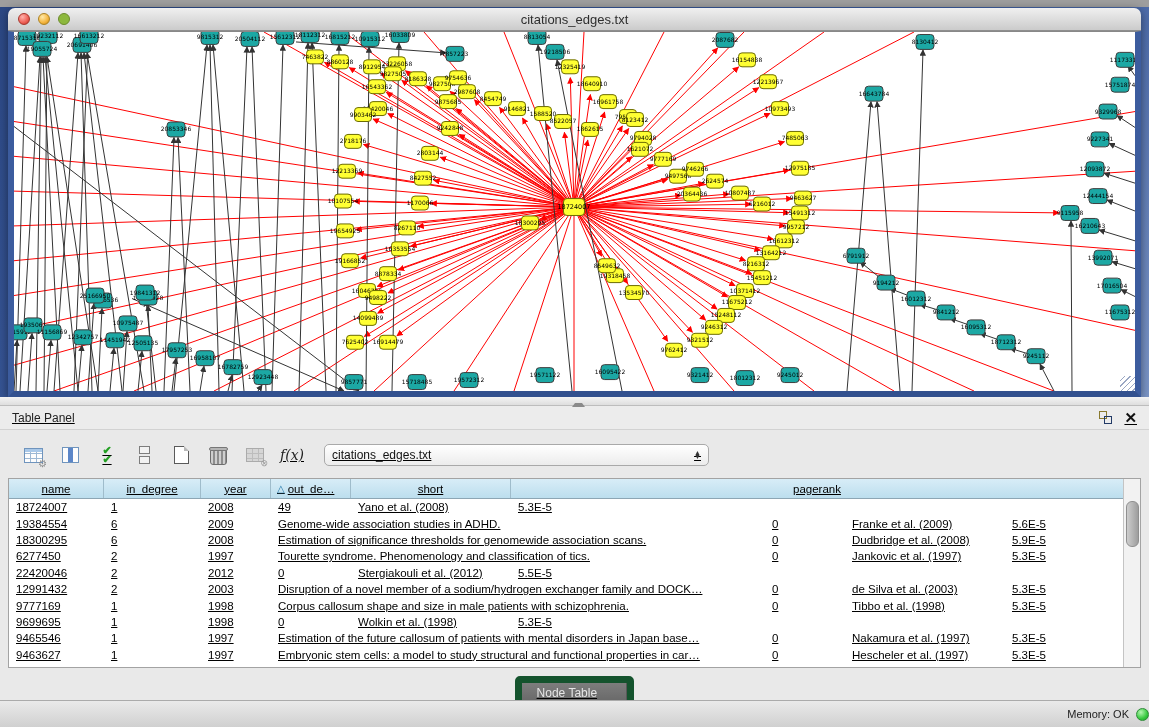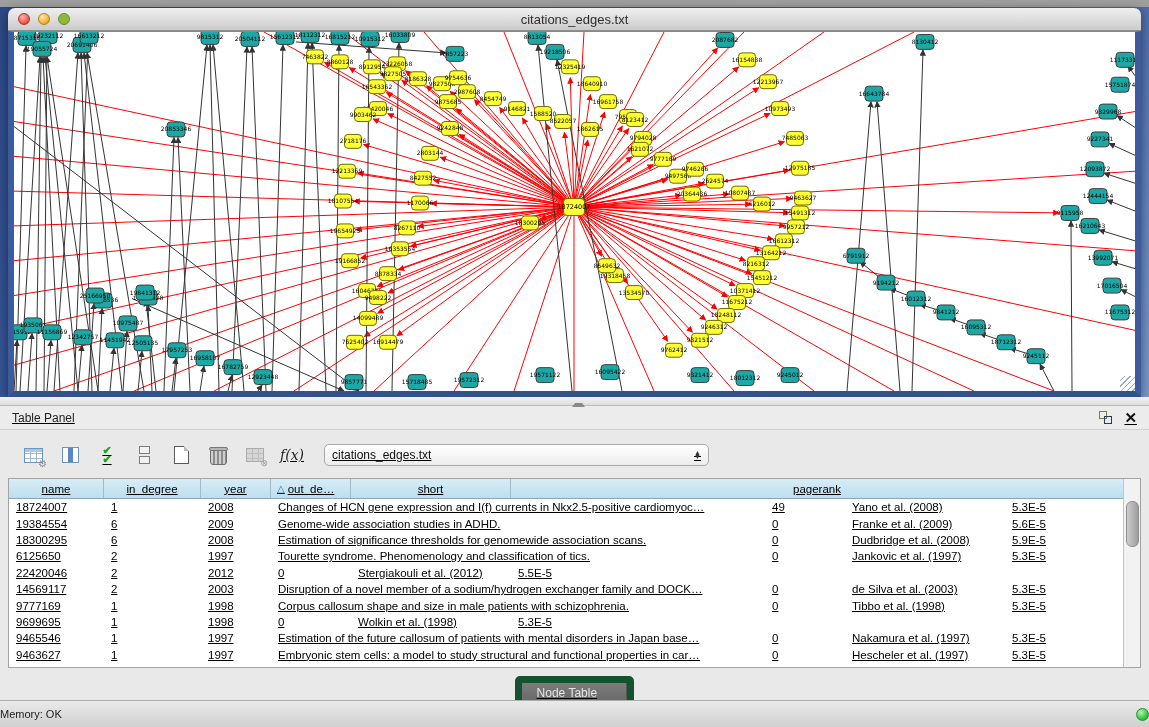--- a/index.html
+++ b/index.html
@@ -91,21 +91,21 @@
 
   .tabs-row{display:flex;justify-content:center;margin-top:7px;}
   .tabs{display:flex;border:7px solid #14532d;border-radius:5px;overflow:hidden;background:#84cc16;
         box-shadow:0 1px 0 rgba(255,255,255,.7);flex-direction:column;}
   .tab{font-size:12px;color:#111;padding:3px 15px 4px 15px;border-right:1px solid #c6c6c6;}
   .tab:last-child{border-right:none;}
   .tab.selected{background:linear-gradient(#7d7d7d,#666666);color:#e6e6e6;border-right-color:#585858;}
 
   .status-bar{position:absolute;left:0;bottom:0;width:1149px;height:27px;box-sizing:border-box;
               background:linear-gradient(#eaeaea,#d0d0d0);border-top:1px solid #ababab;
-              display:flex;align-items:center;justify-content:space-between;gap:7px;}
+              display:flex;align-items:center;justify-content:flex-end;gap:7px;}
   .memory-label{font-size:11px;color:#222;}
   .memory-dot{width:13px;height:13px;border-radius:50%;box-sizing:border-box;
               background:radial-gradient(circle at 35% 30%,#b4f5b0,#37c93f 60%,#1d9a2a);border:1px solid #2c8c36;}
 </style>
 </head>
 <body>
 
 <div class="top-strip"></div>
 <div class="desktop"></div>
 
@@ -900,21 +900,20 @@
         <div class="th c2">year</div>
         <div class="th c4"><span class="sort-glyph">△</span>out_de…</div>
         <div class="th c5">short</div>
         <div class="th c6">pagerank</div>
       </div>
     <div>
         <div class="tr">
           <div class="td c0">18724007</div>
           <div class="td c1">1</div>
           <div class="td c2">2008</div>
-          <div class="td c3">Changes of HCN gene expression and I(f) currents in Nkx2.5-positive cardiomyoc…</div>
           <div class="td c4">49</div>
           <div class="td c5">Yano et al. (2008)</div>
           <div class="td c6">5.3E-5</div>
         </div>
         <div class="tr">
           <div class="td c0">19384554</div>
           <div class="td c1">6</div>
           <div class="td c2">2009</div>
           <div class="td c3">Genome-wide association studies in ADHD.</div>
           <div class="td c4">0</div>
@@ -924,38 +923,38 @@
         <div class="tr">
           <div class="td c0">18300295</div>
           <div class="td c1">6</div>
           <div class="td c2">2008</div>
           <div class="td c3">Estimation of significance thresholds for genomewide association scans.</div>
           <div class="td c4">0</div>
           <div class="td c5">Dudbridge et al. (2008)</div>
           <div class="td c6">5.9E-5</div>
         </div>
         <div class="tr">
-          <div class="td c0">6125650</div>
+          <div class="td c0">6277450</div>
           <div class="td c1">2</div>
           <div class="td c2">1997</div>
           <div class="td c3">Tourette syndrome. Phenomenology and classification of tics.</div>
           <div class="td c4">0</div>
           <div class="td c5">Jankovic et al. (1997)</div>
           <div class="td c6">5.3E-5</div>
         </div>
         <div class="tr">
           <div class="td c0">22420046</div>
           <div class="td c1">2</div>
           <div class="td c2">2012</div>
           <div class="td c4">0</div>
           <div class="td c5">Stergiakouli et al. (2012)</div>
           <div class="td c6">5.5E-5</div>
         </div>
         <div class="tr">
-          <div class="td c0">14569117</div>
+          <div class="td c0">12991432</div>
           <div class="td c1">2</div>
           <div class="td c2">2003</div>
           <div class="td c3">Disruption of a novel member of a sodium/hydrogen exchanger family and DOCK…</div>
           <div class="td c4">0</div>
           <div class="td c5">de Silva et al. (2003)</div>
           <div class="td c6">5.3E-5</div>
         </div>
         <div class="tr">
           <div class="td c0">9777169</div>
           <div class="td c1">1</div>

